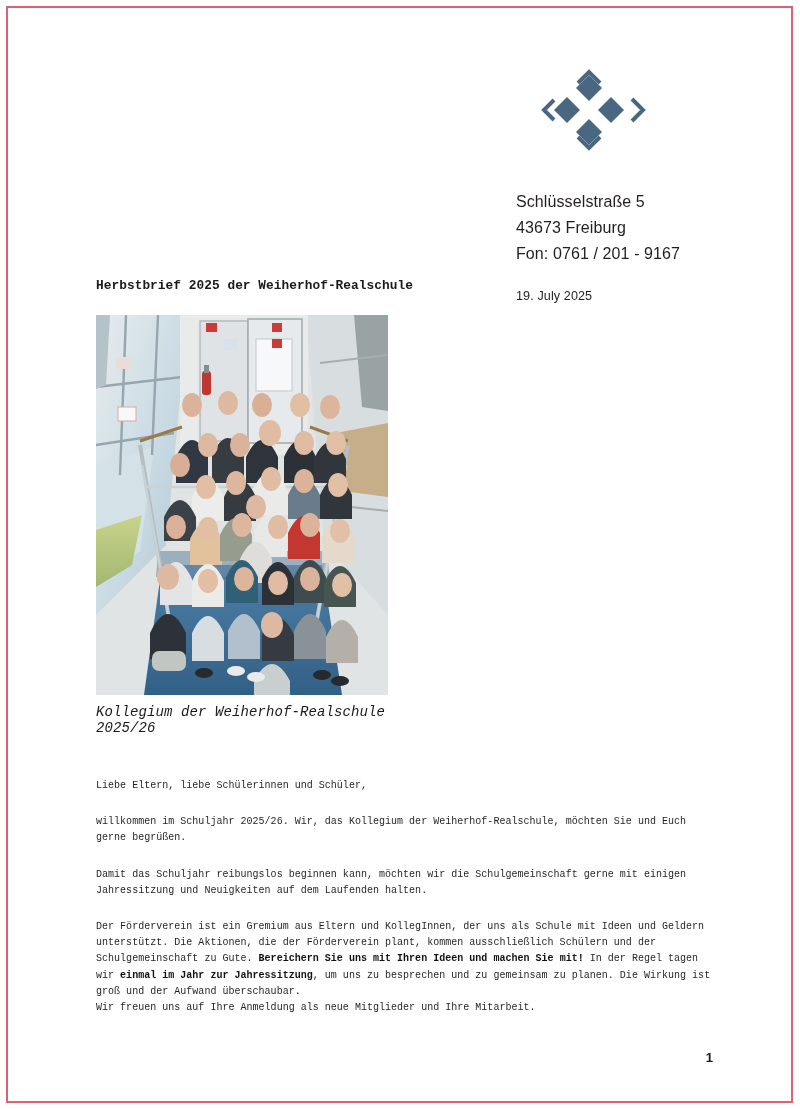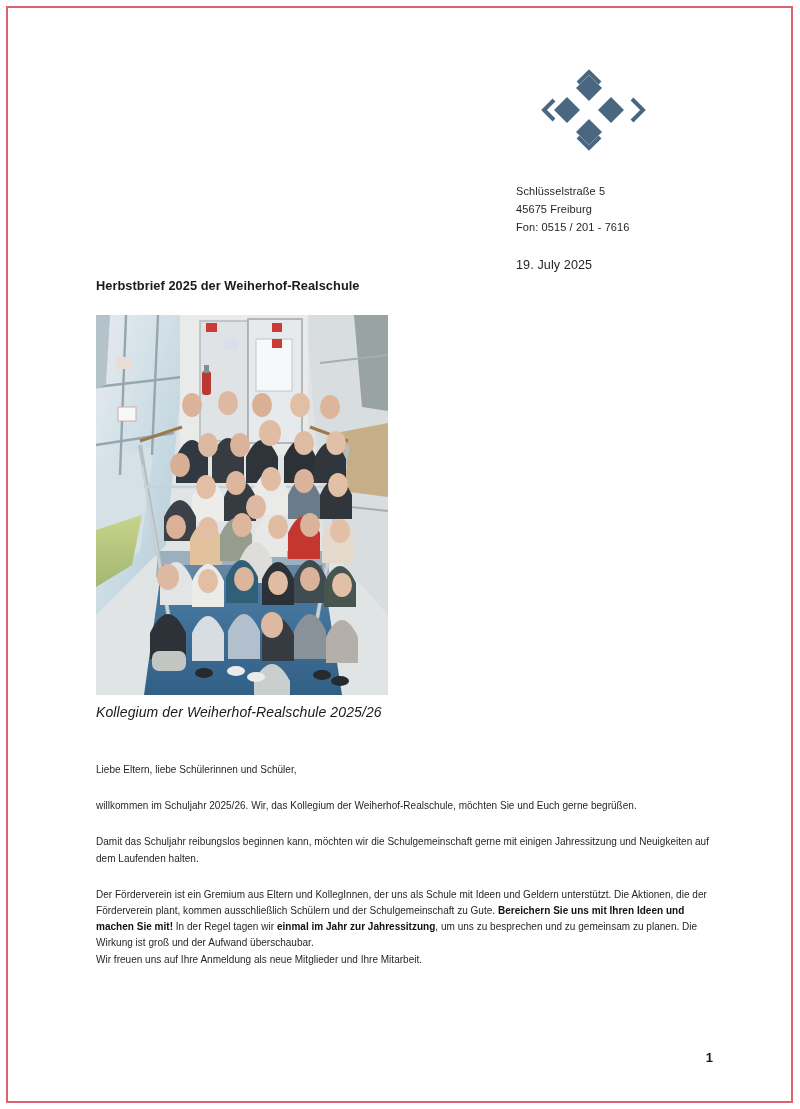--- a/index.html
+++ b/index.html
@@ -46,41 +46,42 @@
     position: relative;
     height: 108px;
     width: 130px;
     margin-left: 8px;
   }
   #logo-wrap svg {
     display: block;
   }
 
   .address-block {
-    margin-top: 12px;
-    font-size: 11px;
+    margin-top: 18px;
+    font-size: 16px;
     line-height: 1.62;
     color: #231f20;
     letter-spacing: 0.1px;
   }
   .address-line { white-space: pre; }
 
   .letter-date {
     margin-top: 22px;
     font-size: 12.6px;
     color: #231f20;
     letter-spacing: 0.1px;
   }
 
   
   #doc-body {
     position: absolute;
     left: 88px;
     top: 270px;
     width: 626px;
+    font-family: Liberation Mono, monospace;
   }
 
   #doc-title {
     font-size: 12.8px;
     font-weight: bold;
     color: #1a1a1a;
     letter-spacing: 0.05px;
     margin: 0 0 22px 0;
   }
 
@@ -159,22 +160,22 @@
 
             <polyline points="30,37 20,47 30,57"></polyline>
 
             <polyline points="108,36 119,47 108,58"></polyline>
           </g>
         </svg>
       </div>
 
       <div class="address-block">
         <div class="address-line">Schlüsselstraße 5</div>
-        <div class="address-line">45675 Freiburg</div>
-        <div class="address-line">Fon: 0515 / 201 - 7616</div>
+        <div class="address-line">43673 Freiburg</div>
+        <div class="address-line">Fon: 0761 / 201 - 9167</div>
       </div>
 
       <div class="letter-date">19. July 2025</div>
     </div>
 
     <div id="doc-body">
 
       <h1 id="doc-title">Herbstbrief 2025 der Weiherhof-Realschule</h1>
 
       <figure id="photo-figure">

